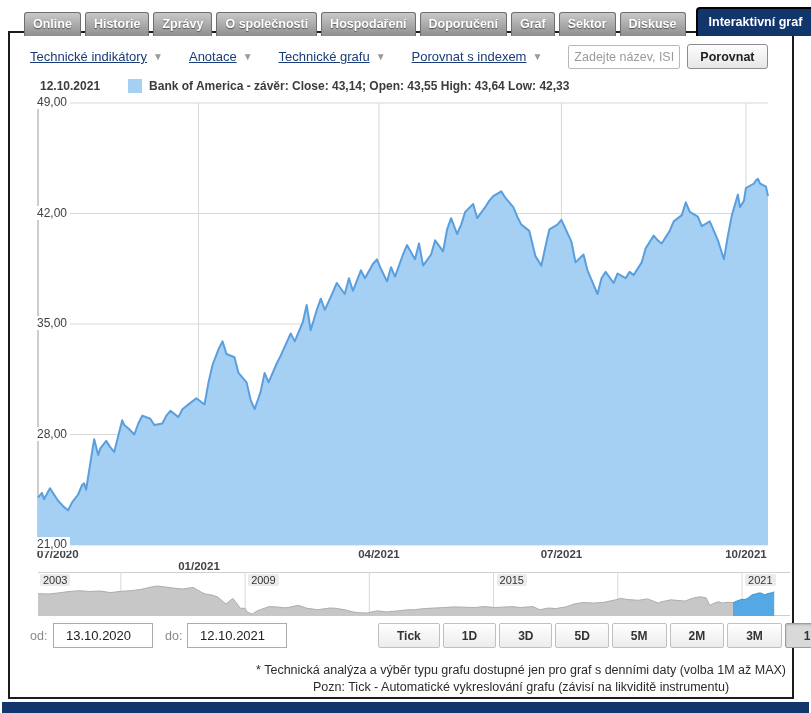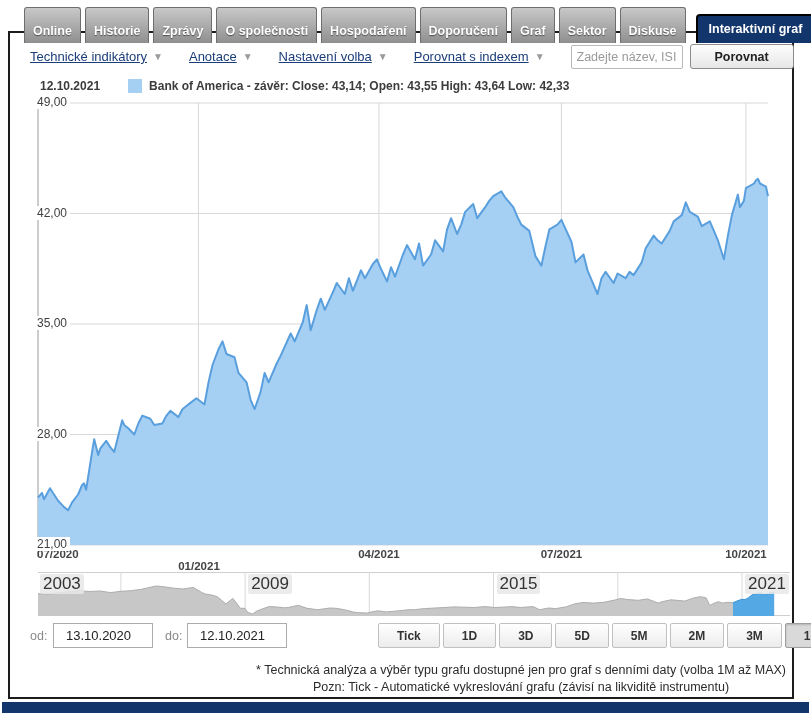--- a/index.html
+++ b/index.html
@@ -7,61 +7,61 @@
     --area-fill:#a6d0f3; --area-line:#5a9fdd;
     --nav-fill:#c7c7c7; --nav-sel:#54a9e4;
   }
   *{margin:0;padding:0;box-sizing:border-box;}
   html,body{background:#fff;}
   .page{position:relative;width:811px;height:713px;background:#fff;
         font-family:"Liberation Sans","DejaVu Sans",sans-serif;overflow:hidden;}
 
   
   .tabs{position:absolute;left:24px;top:7px;display:flex;align-items:flex-end;z-index:5;}
-  .tab{display:inline-block;margin-right:4px;padding:16px 8px 5px;
+  .tab{display:inline-block;margin-right:4px;padding:4px 8px 5px;
        font-size:12.5px;font-weight:bold;color:#fff;white-space:nowrap;
        background:linear-gradient(#c8c8c8,#8f8f8f);
        border:1px solid #6e6e6e;border-bottom:none;border-radius:3px 3px 0 0;
        text-shadow:0 1px 1px rgba(60,60,60,.8);cursor:pointer;}
   .tab.active{background:var(--navy);border:2px solid #000;border-bottom:none;
        padding:6px 11px 7px;margin-left:6px;border-radius:4px 4px 0 0;text-shadow:none;}
 
   
   .frame{position:absolute;left:8px;top:31px;width:786px;height:668px;
          border:2px solid #1c1c1c;background:#fff;}
 
   
   .toolbar{position:absolute;left:30px;top:44px;display:flex;align-items:center;z-index:2;}
   .tool-link{font-size:13px;color:var(--link);text-decoration:underline;cursor:pointer;white-space:nowrap;}
   .tool-caret{font-size:10px;color:#9a9a9a;margin:0 0 0 6px;}
   .tool-item{display:flex;align-items:center;margin-right:26px;}
   .search-input{width:112px;height:24px;border:1px solid #b9b9b9;border-radius:2px;
        font-family:inherit;font-size:12.5px;color:#222;padding:0 5px;}
   .search-input::placeholder{color:#9a9a9a;}
-  .compare-btn{margin-left:7px;height:25px;padding:0 24px;font-family:inherit;
+  .compare-btn{margin-left:7px;height:25px;padding:0 12px;font-family:inherit;
        font-size:12.5px;font-weight:bold;color:#222;cursor:pointer;
        background:linear-gradient(#fdfdfd,#e6e6e6);border:1px solid #8c8c8c;border-radius:3px;}
 
   
   .legend{position:absolute;left:40px;top:79px;display:flex;align-items:center;z-index:2;}
   .legend-date{font-size:12px;font-weight:bold;color:#3c3c3c;margin-right:28px;}
   .legend-item{display:flex;align-items:center;cursor:pointer;}
   .legend-swatch{width:14px;height:14px;background:var(--area-fill);margin-right:7px;}
   .legend-label{font-size:12px;font-weight:bold;color:#3c3c3c;}
 
   
   .plot{position:absolute;left:38px;top:103px;width:730px;height:442px;}
   .plot svg{position:absolute;left:0;top:0;overflow:visible;}
   .ylab{position:absolute;font-size:12px;color:#3f3f3f;background:#fff;padding:0 3px 0 0;z-index:2;}
   .xlab{position:absolute;top:548px;font-size:11.5px;font-weight:bold;color:#444;white-space:nowrap;}
 
   
   .navigator{position:absolute;left:38px;top:572px;width:752px;height:44px;cursor:ew-resize;}
   .navigator svg{position:absolute;left:0;top:0;}
-  .nav-year{position:absolute;top:2px;font-size:17px;color:#333;
+  .nav-year{position:absolute;top:2px;font-size:11px;color:#333;
             background:rgba(232,232,232,.85);padding:0 3px;border-radius:2px;}
 
   
   .controls{position:absolute;left:0;top:623px;width:794px;height:28px;}
   .ctl-label{position:absolute;font-size:12.5px;color:#8a8a8a;top:6px;}
   .date-input{position:absolute;top:0;width:100px;height:25px;border:1px solid #ababab;
        font-family:inherit;font-size:13px;color:#222;padding:0 0 0 12px;}
   .ranges{position:absolute;left:378px;top:0;display:flex;}
   .range-btn{height:25px;margin-right:3px;padding:0 18px;font-family:inherit;
        font-size:12px;font-weight:600;color:#333;cursor:pointer;
@@ -99,21 +99,21 @@
     <span id="tool-links" style="display:flex">
         <span class="tool-item">
           <span class="tool-link">Technické indikátory</span>
           <span class="tool-caret">▼</span>
         </span>
         <span class="tool-item">
           <span class="tool-link">Anotace</span>
           <span class="tool-caret">▼</span>
         </span>
         <span class="tool-item">
-          <span class="tool-link">Nastavení volba</span>
+          <span class="tool-link">Technické grafu</span>
           <span class="tool-caret">▼</span>
         </span>
         <span class="tool-item">
           <span class="tool-link">Porovnat s indexem</span>
           <span class="tool-caret">▼</span>
         </span>
       </span>
     <input class="search-input" type="text" placeholder="Zadejte název, ISIN neb" style="">
     <button class="compare-btn">Porovnat</button>
   </div>

